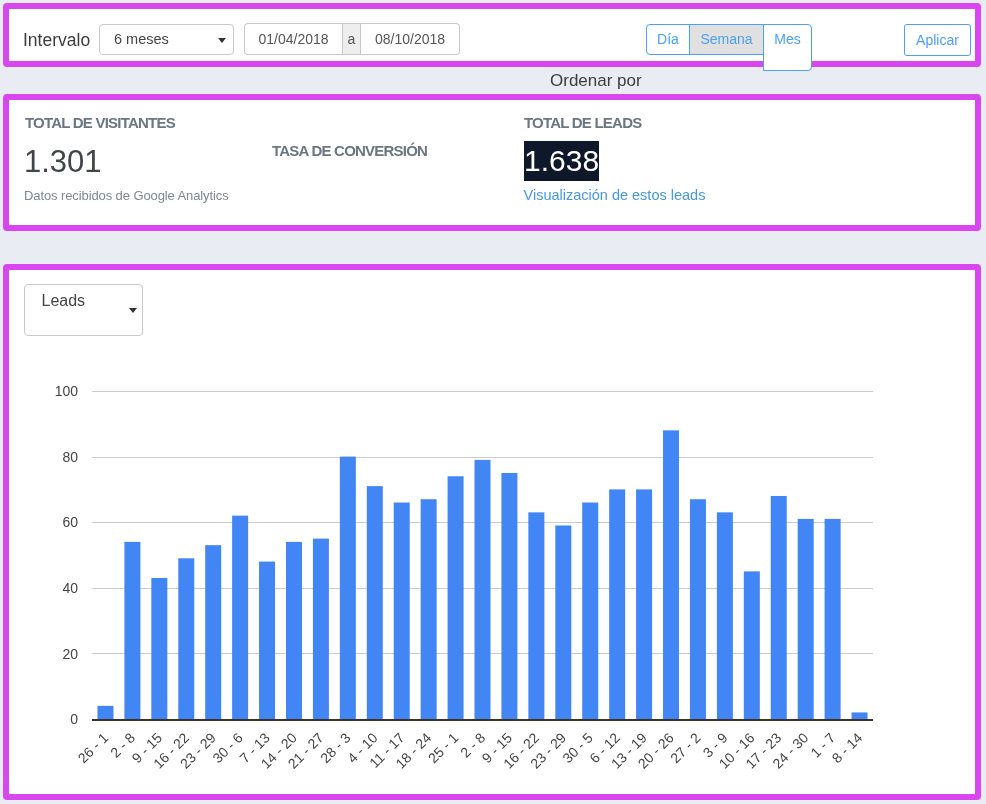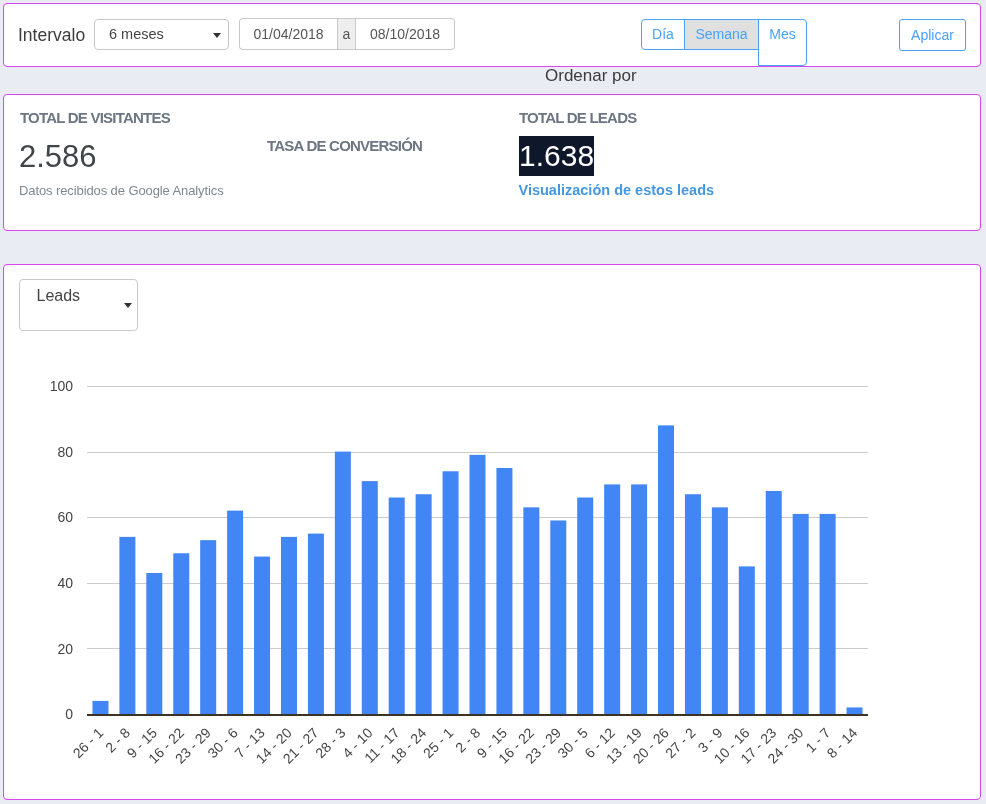--- a/index.html
+++ b/index.html
@@ -1,18 +1,18 @@
 <!DOCTYPE html>
 <html lang="es"><head>
 <meta charset="utf-8">
 <title>Leads</title>
 <style>
 * { margin:0; padding:0; box-sizing:border-box; }
 html,body { width:986px; height:804px; background:#eaecf4; font-family:"Liberation Sans",sans-serif; }
-.card { position:absolute; left:3px; width:978px; background:#fff; border:1px solid #d946ef; border-radius:4px; }
+.card { position:absolute; left:3px; width:978px; background:#fff; border:6px solid #d946ef; border-radius:4px; }
 #card1 { top:3px; height:64px; }
 #card2 { top:94px; height:137px; }
 #card3 { top:264px; height:536px; }
 .abs { position:absolute; }
 .fakesel { position:absolute; background:#fff; border:1px solid #c9c9c9; border-radius:4px; color:#444; }
 .caret { position:absolute; right:7px; top:50%; margin-top:-2px; width:0; height:0; border-left:4.5px solid transparent; border-right:4.5px solid transparent; border-top:5px solid #333; }
 .btn { position:absolute; border:1px solid #4aa1f8; color:#4aa1f8; background:#fff; text-align:center; font-size:14px; }
 .slabel { position:absolute; font-size:15px; font-weight:bold; color:#6b7682; letter-spacing:-0.78px; }
 .snum { position:absolute; font-size:31px; color:#40454a; line-height:31px; }
 </style>
@@ -33,28 +33,28 @@
   <div class="abs" style="left:637px;top:15px;height:31px;">
     <div class="btn" style="left:0;top:0;width:44px;height:31px;line-height:29px;border-radius:4px 0 0 4px;">Día</div>
     <div class="btn" style="left:43px;top:0;width:75px;height:31px;line-height:29px;background:#e0e0e0;">Semana</div>
     <div class="btn" style="left:117px;top:0;width:49px;height:47px;line-height:29px;border-radius:0 4px 4px 0;">Mes</div>
   </div>
   <div class="btn" style="left:895px;top:14.5px;width:67px;height:32px;line-height:30px;border-radius:3px;">Aplicar</div>
 </div>
 
 <div class="card" id="card2">
   <div class="slabel" style="left:16px;top:14px;">TOTAL DE VISITANTES</div>
-  <div class="snum" style="left:15px;top:45.5px;">2.586</div>
+  <div class="snum" style="left:15px;top:45.5px;">1.301</div>
   <div class="abs" style="left:15px;top:87.5px;font-size:13px;letter-spacing:-0.1px;color:#7e8890;">Datos recibidos de Google Analytics</div>
 
   <div class="slabel" style="left:263px;top:14px;margin-top:28px;">TASA DE CONVERSIÓN</div>
 
   <div class="slabel" style="left:515px;top:14px;">TOTAL DE LEADS</div>
   <div class="abs" style="left:515px;top:40.5px;"><span style="font-size:30px;line-height:40px;color:#fff;background:#0f172a;display:inline-block;">1.638</span></div>
-  <div class="abs" style="left:514.5px;top:87px;font-size:14.5px;color:#4597e0;font-weight:bold;">Visualización de estos leads</div>
+  <div class="abs" style="left:514.5px;top:87px;font-size:14.5px;color:#4597e0;">Visualización de estos leads</div>
 </div>
 
 <div class="card" id="card3">
   <div class="fakesel" style="left:14.5px;top:14px;width:119px;height:52px;line-height:32px;font-size:16px;">
     <span style="padding-left:17px;">Leads</span><span class="caret" style="right:5px;"></span>
   </div>
   <svg width="978" height="534" viewBox="0 0 978 534" xmlns="http://www.w3.org/2000/svg" style="position:absolute;left:0;top:0;font-family:'Liberation Sans',sans-serif;">
 <rect x="83.0" y="383" width="781.0" height="1" fill="#cccccc"></rect>
 <rect x="83.0" y="318" width="781.0" height="1" fill="#cccccc"></rect>
 <rect x="83.0" y="252" width="781.0" height="1" fill="#cccccc"></rect>

